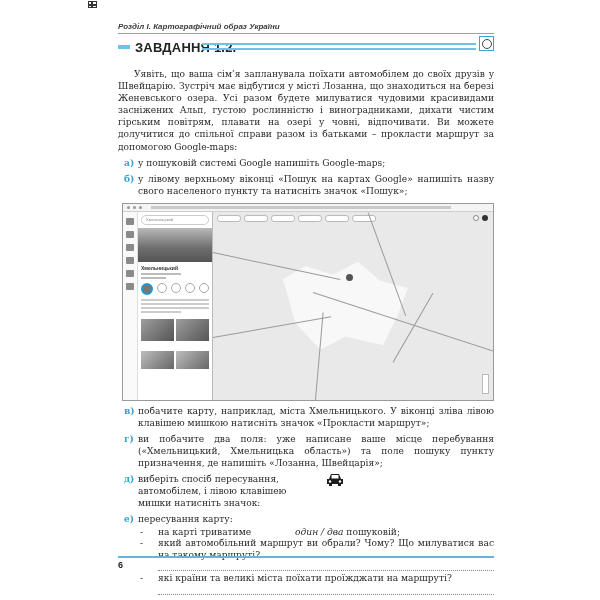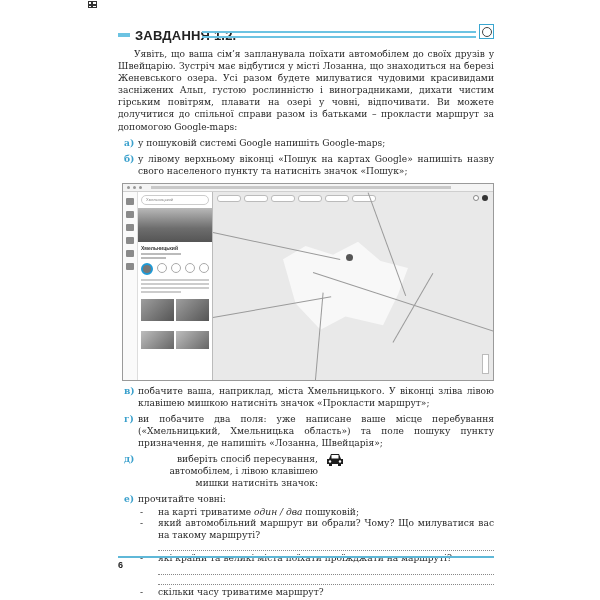--- a/index.html
+++ b/index.html
@@ -32,21 +32,21 @@
   .task-head .bar-right { position:absolute; left:84px; right:18px; top:3px; height:2px; background:#6cc3e2; }
   .task-head .bar-right2 { position:absolute; left:84px; right:18px; top:8px; height:2px; background:#6cc3e2; }
   .task-head .globe {
     position:absolute; right:0; top:-4px; width:15px; height:15px;
     border:1.5px solid #3aa6d0; box-sizing:border-box; background:#fff;
     display:flex; align-items:center; justify-content:center;
   }
   .task-head .globe span { width:8px; height:8px; border:1px solid #444; border-radius:50%; }
 
   .para {
-    font-size:9.1px; line-height:12.1px; text-align:justify; margin-top:6px; text-indent:16px;
+    font-size:9.1px; line-height:12.1px; text-align:justify; margin-top:14px; text-indent:16px;
   }
   .item { display:flex; font-size:9.1px; line-height:12px; margin-top:4px; text-align:justify; }
   .item .letter { color:#3aa0cc; font-weight:bold; width:14px; flex:none; padding-left:6px; }
   .item .txt { flex:1; }
 
   .screenshot {
     position:relative; margin:6px 0 0 4px; width:370px; height:196px;
     border:1.5px solid #9a9a9a; background:#e6e6e6; overflow:hidden;
   }
   .browser-bar { height:7px; background:#f4f4f4; border-bottom:1px solid #cfcfcf; display:flex; align-items:center; gap:3px; padding-left:4px; }
@@ -81,28 +81,29 @@
 
   .dash-list { margin-left:22px; margin-top:2px; }
   .dash { display:flex; font-size:9.1px; line-height:11.6px; }
   .dash .d { width:18px; flex:none; }
   .dash .t { flex:1; text-align:justify; }
   .dots { border-bottom:1.5px dotted #888; height:9px; margin-left:18px; }
   .car-icon { display:inline-block; width:18px; height:14px; vertical-align:middle; margin-left:8px; }
 
   .footer-line { position:absolute; left:118px; top:556px; width:376px; height:1.5px; background:#5fb8d8; }
   .page-num { position:absolute; left:118px; top:560px; font-family:"Liberation Sans",sans-serif; font-weight:bold; font-size:9px; color:#222; }
-  i { font-style:italic; }
+  i { font-style:italic;margin-left:41px; }
 </style>
 </head>
 <body>
 
 <div class="corner-icon"></div>
 
 <div class="page">
+  <div class="running-head">Розділ І. Картографічний образ України</div>
 
   <div class="task-head">
     <div class="bar-left"></div>
     <div class="title">ЗАВДАННЯ 1.2.</div>
     <div class="bar-right"></div>
     <div class="bar-right2"></div>
     <div class="globe">
         <span></span>
       </div>
   </div>
@@ -179,39 +180,39 @@
       <div class="road" style="left:110px;top:100px;width:110px;transform:rotate(95deg)"></div>
       <div class="road" style="left:180px;top:150px;width:80px;transform:rotate(-60deg)"></div>
       <div class="pin" style="left:133px;top:62px"></div>
       <div class="pin" style="left:260px;top:3px;background:#fff;border:1px solid #888;width:4px;height:4px"></div>
       <div class="zoomctl"></div>
     </div>
   </div>
 
   <div class="item">
     <span class="letter">в)</span>
-    <span class="txt">побачите ваша, наприклад, міста Хмельницького. У віконці зліва лівою клавішею  мишкою натисніть значок «Прокласти маршрут»;</span>
+    <span class="txt">побачите карту, наприклад, міста Хмельницького. У віконці зліва лівою клавішею  мишкою натисніть значок «Прокласти маршрут»;</span>
   </div>
   <div class="item">
     <span class="letter">г)</span>
     <span class="txt">ви побачите два поля: уже написане ваше місце перебування («Хмельницький, Хмельницька область») та поле пошуку пункту призначення, де напишіть «Лозанна, Швейцарія»;</span>
   </div>
   <div class="item">
     <span class="letter">д)</span>
-    <span class="txt" style="flex:none;width:180px;text-align:right">виберіть спосіб пересування, автомобілем, і лівою клавішею мишки натисніть значок:</span>
+    <span class="txt" style="flex:none;width:180px;text-align:left">виберіть спосіб пересування, автомобілем, і лівою клавішею мишки натисніть значок:</span>
     <svg class="car-icon" viewBox="0 0 18 14">
       <path d="M3 6 L5 1 H13 L15 6 H17 V11 H15 V13 H12 V11 H6 V13 H3 V11 H1 V6 Z" fill="#1d1d1d"></path>
       <rect x="5.5" y="2" width="7" height="3.5" fill="#fff"></rect>
       <circle cx="4" cy="8.5" r="1.2" fill="#fff"></circle>
         <circle cx="14" cy="8.5" r="1.2" fill="#fff"></circle>
     </svg>
   </div>
   <div class="item">
     <span class="letter">е)</span>
-    <span class="txt">прочитайте човні:</span>
+    <span class="txt">пересування карту:</span>
   </div>
 
   <div class="dash-list">
     <div class="dash">
       <span class="d">-</span>
       <span class="t"><span>на карті триватиме </span><i>один / два</i><span> пошуковій;</span></span>
     </div>
     <div class="dash">
       <span class="d">-</span>
       <span class="t">який автомобільний маршрут ви обрали? Чому? Що милуватися вас на такому маршруті?</span>

